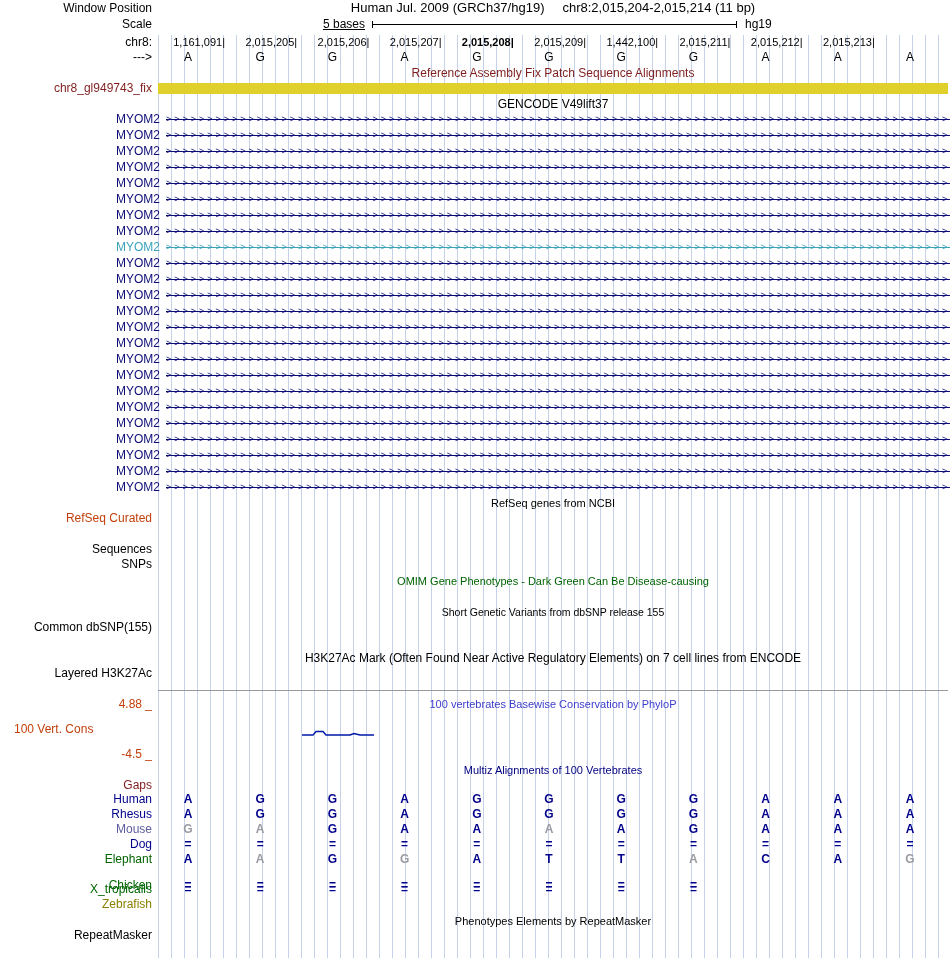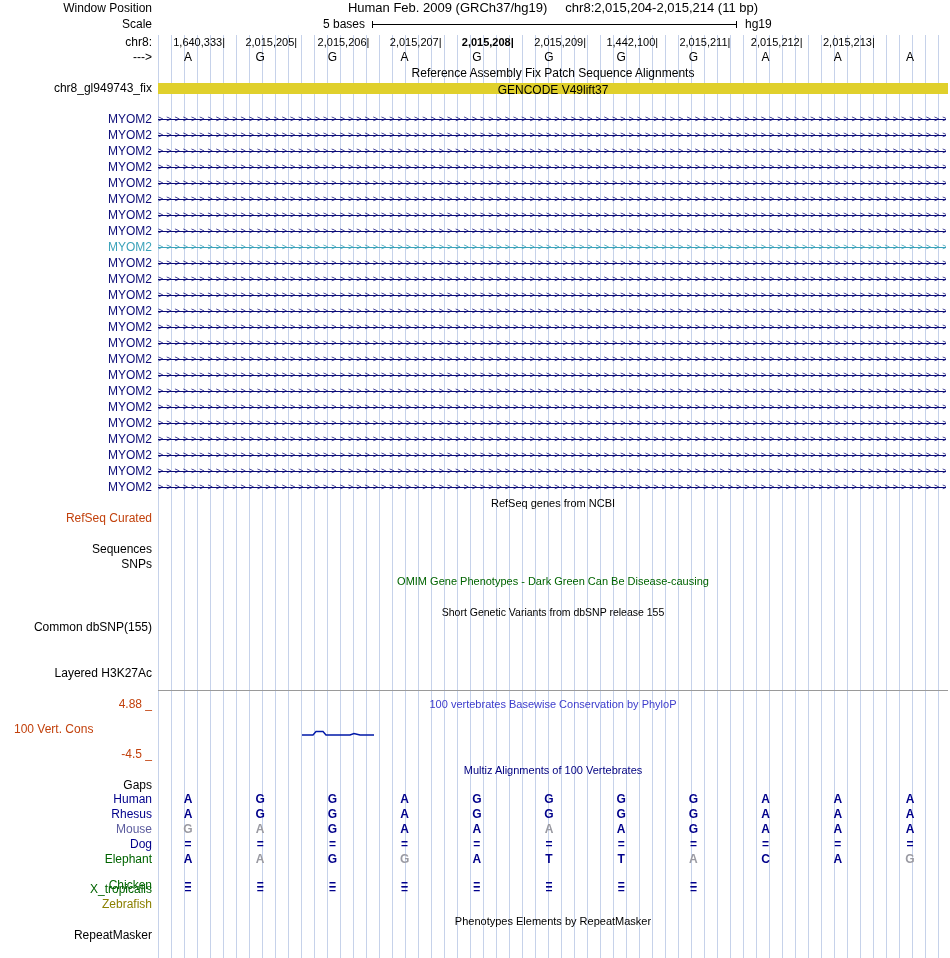--- a/index.html
+++ b/index.html
@@ -6,24 +6,24 @@
   .page{position:relative;width:950px;height:958px;background:#fff;
         font-family:"Liberation Sans","DejaVu Sans",sans-serif;font-size:11px;color:#000;overflow:hidden;}
   .guides{position:absolute;left:158px;top:35px;width:790px;height:923px;
           background:repeating-linear-gradient(90deg,#c6d2ea 0px,#c6d2ea 1px,transparent 1px,transparent 13px);}
   .row{position:absolute;left:0;width:950px;height:14px;line-height:14px;}
   .llabel{position:absolute;left:0;top:0;width:152px;text-align:right;white-space:nowrap;line-height:14px;font-size:12px;}
   .vclabel{position:absolute;left:14px;top:0;line-height:14px;font-size:12px;}
   .track{position:absolute;left:158px;top:0;width:790px;height:100%;}
   .ctitle{position:absolute;left:158px;top:0;width:790px;text-align:center;line-height:14px;}
   .fs10{font-size:10.5px}.fs11{font-size:11px}.fs12{font-size:12px}.fs13{font-size:13px}
-  .c-olive{color:#000000}.c-blue{color:#c2410c}.c-pblue{color:#3c3ccc}
+  .c-olive{color:#7f1d1d}.c-blue{color:#c2410c}.c-pblue{color:#3c3ccc}
   .c-navy{color:#000080}.c-green{color:#006400}
   .gap-left{margin-left:18px;}
-  .scale-bases{position:absolute;left:158px;width:207px;top:0;text-align:right;line-height:14px;font-size:12px;}
+  .scale-bases{position:absolute;left:158px;width:207px;top:0;text-align:right;line-height:14px;font-size:12px;text-decoration:underline;}
   .scale-line{position:absolute;left:372px;width:365px;top:7px;height:1px;background:#000;}
   .scale-tick{position:absolute;width:1px;height:7px;background:#000;top:-3px;}
   .scale-tick.lt{left:0}.scale-tick.rt{right:0}
   .scale-asm{position:absolute;left:745px;top:0;line-height:14px;font-size:12px;}
   .pos-label{position:absolute;top:0;width:86px;text-align:right;line-height:14px;font-size:11px;white-space:nowrap;}
   .base-letter{position:absolute;top:0;width:20px;text-align:center;line-height:14px;font-size:12px;}
   .fixbar{position:absolute;left:158px;width:790px;top:2px;height:11px;}
   .omimbar{position:absolute;left:158px;width:790px;top:2px;height:11px;}
   .generow{position:absolute;left:0;width:950px;height:16px;}
   .generow .llabel{line-height:16px;}
@@ -39,38 +39,38 @@
 </head>
 <body>
 
 <div class="page">
 
   <div class="guides"></div>
 
   <div class="row" style="top:1px">
     <div class="llabel">Window Position</div>
     <div class="ctitle fs13">
-      <span>Human Feb. 2009 (GRCh37/hg19)</span><span class="gap-left">chr8:2,015,204-2,015,214 (11 bp)</span>
+      <span>Human Jul. 2009 (GRCh37/hg19)</span><span class="gap-left">chr8:2,015,204-2,015,214 (11 bp)</span>
     </div>
   </div>
 
   <div class="row" style="top:17px">
     <div class="llabel">Scale</div>
     <div class="scale-bases">5 bases</div>
     <div class="scale-line">
       <div class="scale-tick lt"></div>
       <div class="scale-tick rt"></div>
     </div>
     <div class="scale-asm">hg19</div>
   </div>
 
   <div class="row" style="top:35px">
     <div class="llabel">chr8:</div>
     <div class="track" id="ruler-track">
-        <div class="pos-label" style="left: -19px;">1,640,333|</div>
+        <div class="pos-label" style="left: -19px;">1,161,091|</div>
         <div class="pos-label" style="left: 53.2px;">2,015,205|</div>
         <div class="pos-label" style="left: 125.4px;">2,015,206|</div>
         <div class="pos-label" style="left: 197.6px;">2,015,207|</div>
         <div class="pos-label" style="left: 269.8px; font-weight: bold;">2,015,208|</div>
         <div class="pos-label" style="left: 342px;">2,015,209|</div>
         <div class="pos-label" style="left: 414.2px;">1,442,100|</div>
         <div class="pos-label" style="left: 486.4px;">2,015,211|</div>
         <div class="pos-label" style="left: 558.6px;">2,015,212|</div>
         <div class="pos-label" style="left: 630.8px;">2,015,213|</div>
       </div>
@@ -94,24 +94,24 @@
   </div>
 
   <div class="row" style="top:66px">
     <div class="ctitle c-olive fs12">Reference Assembly Fix Patch Sequence Alignments</div>
   </div>
   <div class="row" style="top:81px">
     <div class="llabel c-olive">chr8_gl949743_fix</div>
     <div class="fixbar" style="background: rgb(224, 208, 44);"></div>
   </div>
 
-  <div class="row" style="top:83px">
+  <div class="row" style="top:97px">
     <div class="ctitle fs12">GENCODE V49lift37</div>
   </div>
-  <div id="gencode-rows" style="position:absolute;left:0;top:111px;width:850px;height:384px">
+  <div id="gencode-rows" style="position:absolute;left:8px;top:111px;width:850px;height:384px">
       <div class="generow" style="top: 0px;">
         <div class="llabel" style="color: rgb(12, 12, 120);">MYOM2</div>
         <div class="genetrack" style="color: rgb(12, 12, 120);">
           <div class="gline"></div>
           <div class="garrows">&gt;&gt;&gt;&gt;&gt;&gt;&gt;&gt;&gt;&gt;&gt;&gt;&gt;&gt;&gt;&gt;&gt;&gt;&gt;&gt;&gt;&gt;&gt;&gt;&gt;&gt;&gt;&gt;&gt;&gt;&gt;&gt;&gt;&gt;&gt;&gt;&gt;&gt;&gt;&gt;&gt;&gt;&gt;&gt;&gt;&gt;&gt;&gt;&gt;&gt;&gt;&gt;&gt;&gt;&gt;&gt;&gt;&gt;&gt;&gt;&gt;&gt;&gt;&gt;&gt;&gt;&gt;&gt;&gt;&gt;&gt;&gt;&gt;&gt;&gt;&gt;&gt;&gt;&gt;&gt;&gt;&gt;&gt;&gt;&gt;&gt;&gt;&gt;&gt;&gt;&gt;&gt;&gt;&gt;&gt;&gt;</div>
         </div>
       </div>
       <div class="generow" style="top: 16px;">
         <div class="llabel" style="color: rgb(12, 12, 120);">MYOM2</div>
         <div class="genetrack" style="color: rgb(12, 12, 120);">
@@ -293,20 +293,23 @@
     <div class="ctitle c-green fs11">OMIM Gene Phenotypes - Dark Green Can Be Disease-causing</div>
   </div>
 
   <div class="row" style="top:605px">
     <div class="ctitle fs10">Short Genetic Variants from dbSNP release 155</div>
   </div>
   <div class="row" style="top:620px">
     <div class="llabel">Common dbSNP(155)</div>
   </div>
 
+  <div class="row" style="top:651px">
+    <div class="ctitle fs12">H3K27Ac Mark (Often Found Near Active Regulatory Elements) on 7 cell lines from ENCODE</div>
+  </div>
   <div class="row" style="top:666px">
     <div class="llabel">Layered H3K27Ac</div>
   </div>
 
   <div class="divider" style="top:690px"></div>
 
   <div class="row" style="top:697px">
     <div class="llabel c-blue">4.88 _</div>
     <div class="ctitle c-pblue fs11">100 vertebrates Basewise Conservation by PhyloP</div>
   </div>

